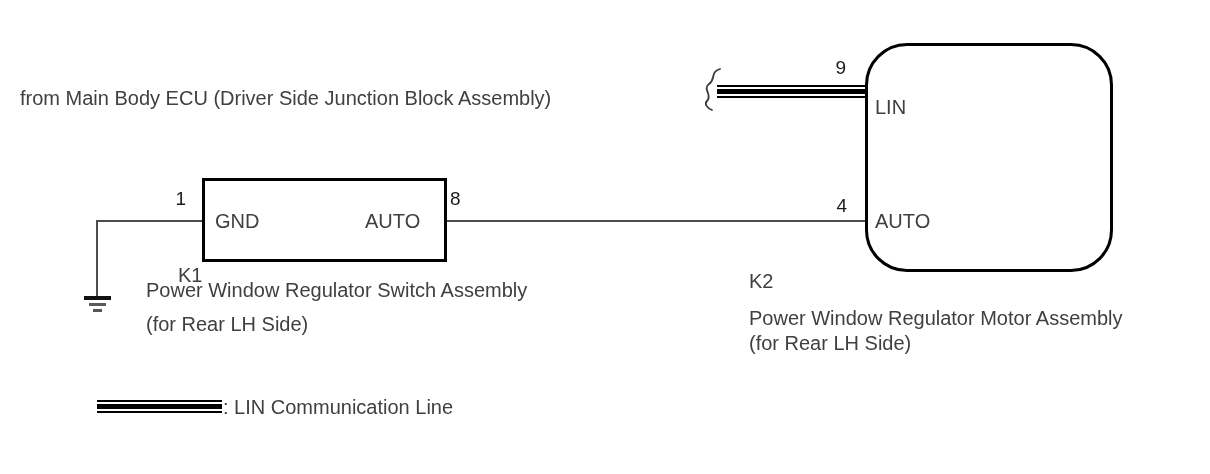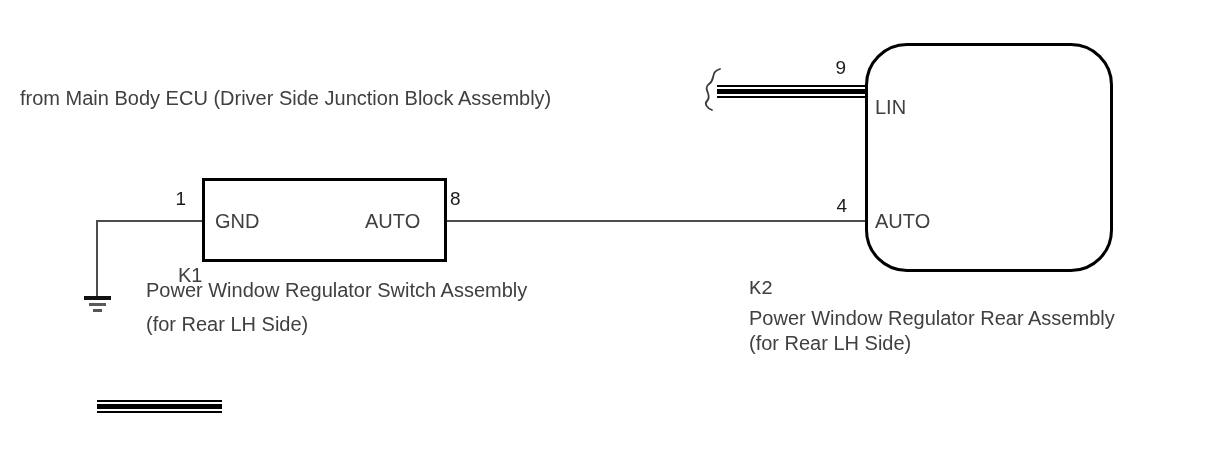--- a/index.html
+++ b/index.html
@@ -101,19 +101,20 @@
   <div class="wire gnd-h"></div>
   <div class="wire gnd-v"></div>
   <div class="gndbar b1"></div>
   <div class="gndbar b2"></div>
   <div class="gndbar b3"></div>
 
   <div class="txt" style="left:146px; top:264px;margin-left:32px;">K1</div>
   <div class="txt" style="left:146px; top:279px;">Power Window Regulator Switch Assembly</div>
   <div class="txt" style="left:146px; top:313px;">(for Rear LH Side)</div>
 
-  <div class="txt" style="left:749px; top:278px;font-family:Liberation Mono, monospace;">K2</div>
-  <div class="txt" style="left:749px; top:307px;">Power Window Regulator Rear Assembly</div>
+  <div class="txt" style="left:749px; top:270px;">K2</div>
+  <div class="txt" style="left:749px; top:307px;">Power Window Regulator Motor Assembly</div>
   <div class="txt" style="left:749px; top:332px;">(for Rear LH Side)</div>
 
   <div class="lin-stripe legend-swatch"></div>
+  <div class="txt" style="left:223px; top:396px;">: LIN Communication Line</div>
 
 </div>
 
 </body></html>

